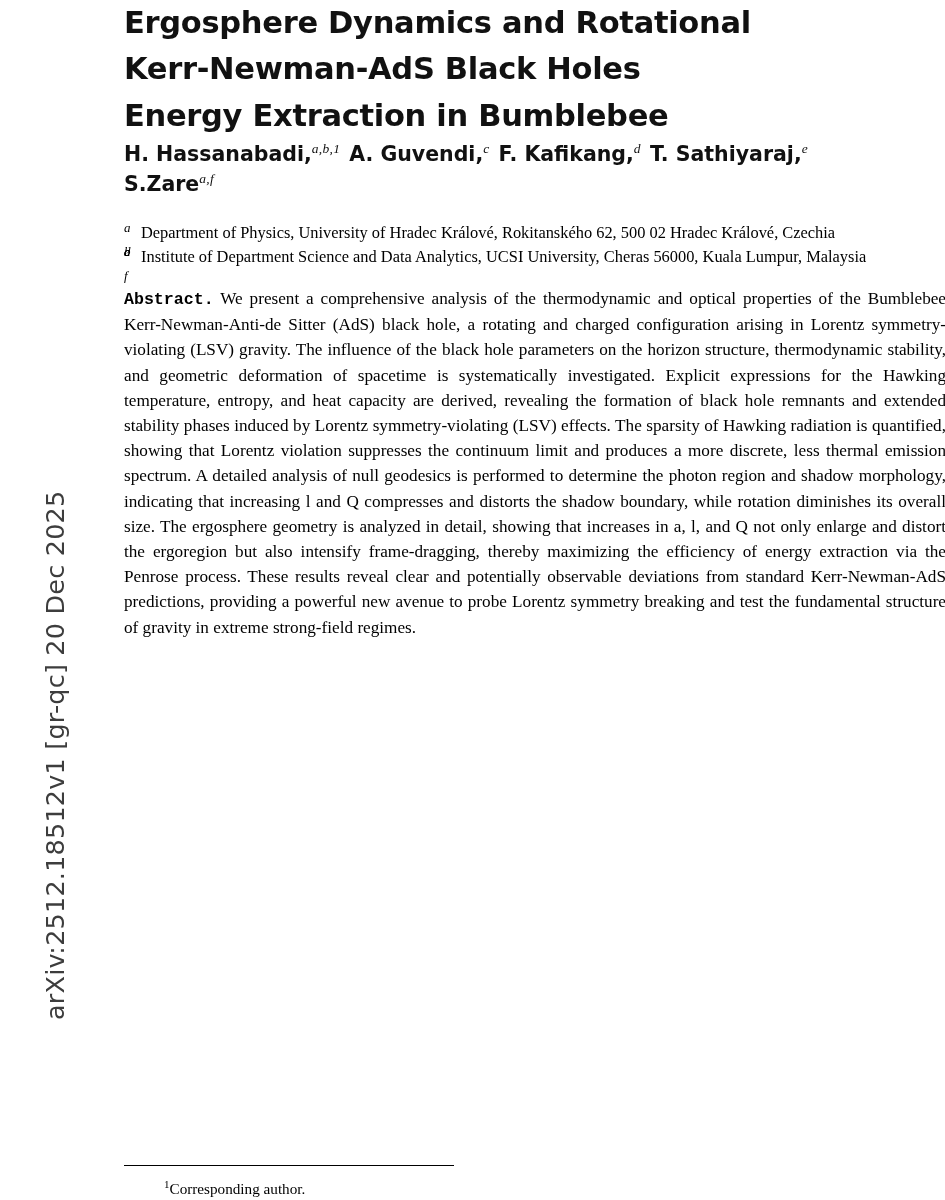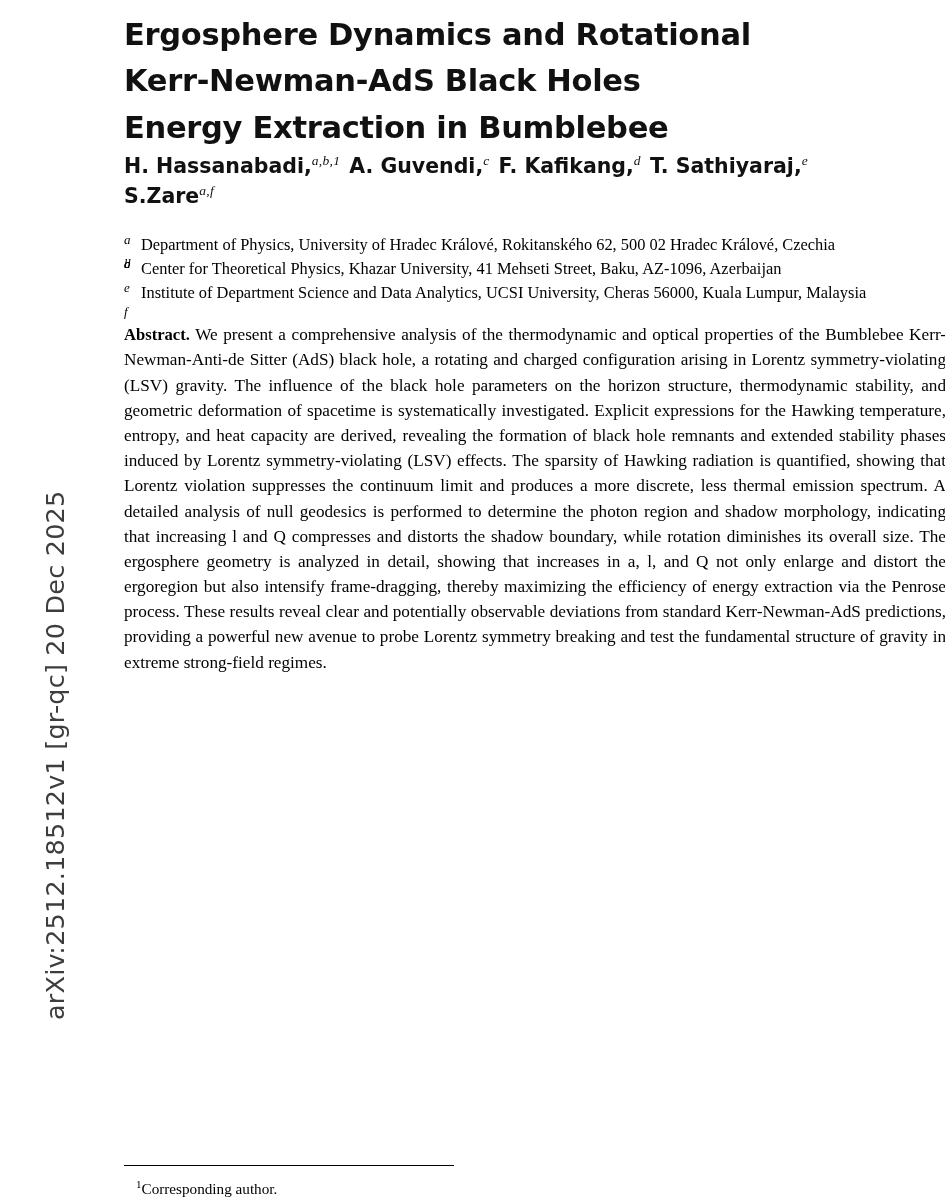--- a/index.html
+++ b/index.html
@@ -47,21 +47,21 @@
     height: 1200px;
   }
 
   h1.title {
     font-family: "DejaVu Sans", sans-serif;
     font-size: 30.5px;
     line-height: 1.52;
     font-weight: 600;
     letter-spacing: -0.3px;
     margin: 0;
-    padding-top: 12px;
+    padding-top: 0px;
     color: #111;
   }
   h1.title .ln { display: block; }
 
   .authors {
     font-family: "DejaVu Sans", sans-serif;
     font-size: 20.5px;
     font-weight: 700;
     line-height: 1.45;
     color: #111;
@@ -109,35 +109,35 @@
   .email .l2 { display: block; padding-left: 10px; }
 
   .abstract {
     margin-top: 17px;
     font-size: 17.2px;
     line-height: 1.465;
     text-align: justify;
     text-justify: inter-word;
   }
   .abstract .lead {
-    font-family: Liberation Serif, serif;
+    font-family: Liberation Mono, monospace;
     font-weight: 700;
     font-size: 16.6px;
   }
 
   .footnote-rule {
     position: absolute;
     left: 0;
     top: 1165px;
     width: 330px;
     border-top: 1px solid #000;
   }
   .footnote {
     position: absolute;
-    left: 12px;
+    left: 40px;
     top: 1178px;
     font-size: 15.2px;
   }
   .footnote sup { font-size: 11px; vertical-align: super; }
 </style>
 </head>
 <body>
 
 <div class="arxiv-stamp">
   <div class="txt">arXiv:2512.18512v1  [gr-qc]  20 Dec 2025</div>
@@ -161,21 +161,20 @@
       <span>Department of Physics, University of Hradec Králové, Rokitanského 62, 500 02 Hradec Králové, Czechia</span>
     </div>
     <div class="affil">
       <span class="mk">b</span>
     </div>
     <div class="affil">
       <span class="mk">c</span>
     </div>
     <div class="affil">
       <span class="mk">d</span>
-      <span>Center for Theoretical Physics, Khazar University, 41 Mehseti Street, Baku, AZ-1096, Azerbaijan</span>
     </div>
     <div class="affil">
       <span class="mk">e</span>
       <span>Institute of Department Science and Data Analytics, UCSI University, Cheras 56000, Kuala Lumpur, Malaysia</span>
     </div>
     <div class="affil">
       <span class="mk">f</span>
     </div>
   </div>
 

